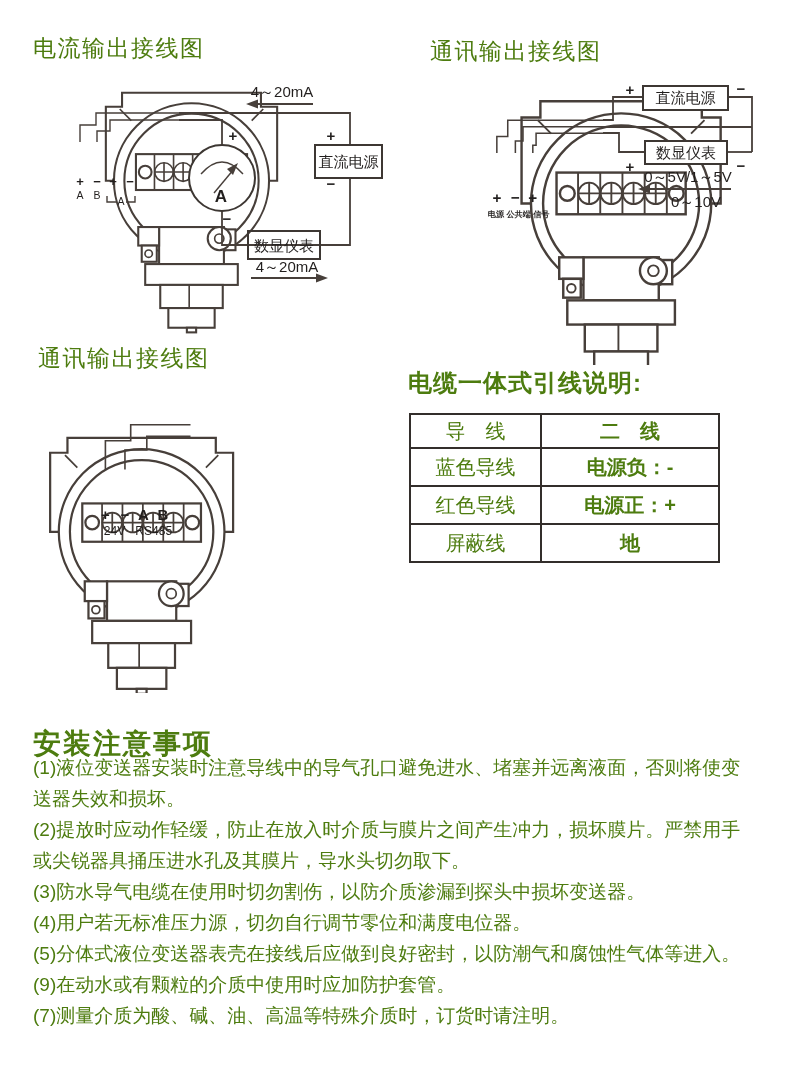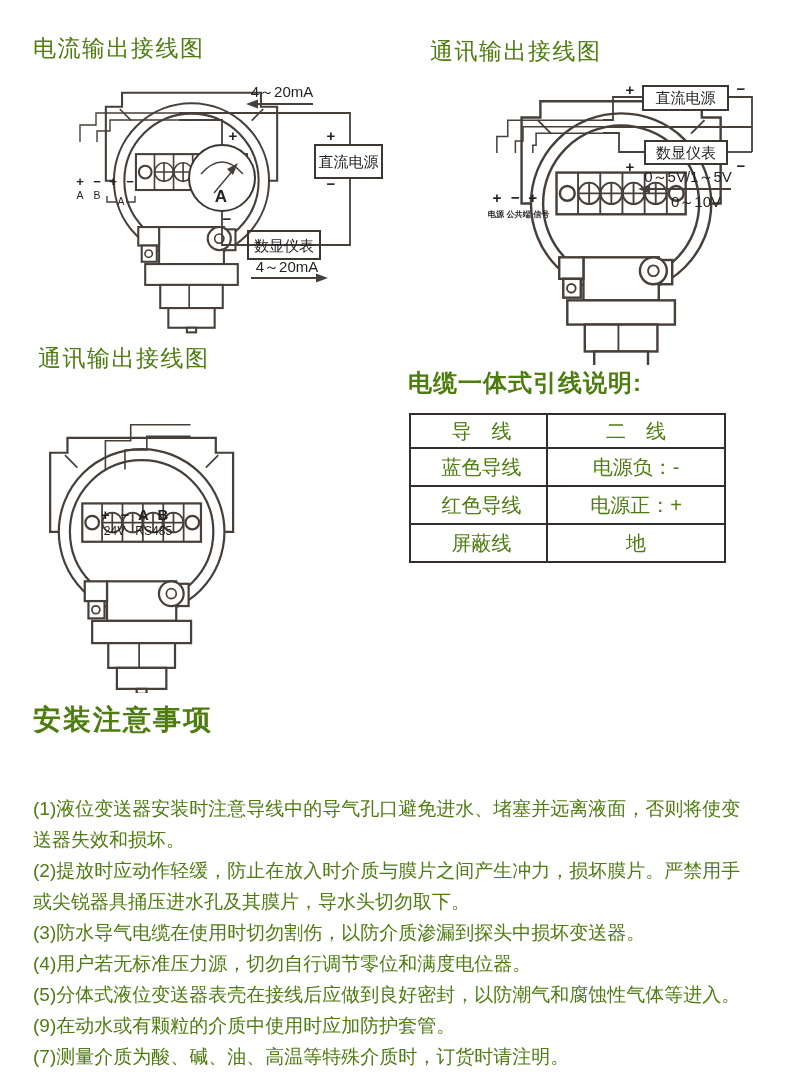--- a/index.html
+++ b/index.html
@@ -1,44 +1,44 @@
 <!DOCTYPE html>
 <html><head>
 <meta charset="utf-8">
 <style>
   html,body{margin:0;padding:0;background:#fff;}
   .page{position:relative;width:790px;height:1072px;background:#ffffff;overflow:hidden;
         font-family:"Liberation Sans","DejaVu Sans",sans-serif;color:#4d7c0f;}
   .abs{position:absolute;}
   .dtitle{font-size:23px;letter-spacing:1.5px;white-space:nowrap;}
   .stitle{font-size:24px;font-weight:bold;letter-spacing:1px;white-space:nowrap;}
-  .ntitle{font-size:28px;font-weight:bold;letter-spacing:2px;white-space:nowrap;}
-  .notes{width:722px;font-size:19px;line-height:31px;margin-top:41px;}
+  .ntitle{font-size:28px;font-weight:bold;letter-spacing:2px;white-space:nowrap;margin-top:24px;}
+  .notes{width:722px;font-size:19px;line-height:31px;}
   .notes p{margin:0;}
   
   svg text{font-family:"Liberation Sans","DejaVu Sans",sans-serif;fill:#221f1e;}
   .ln{fill:none;stroke:#473f3a;stroke-width:1.8;}
   .ln2{fill:none;stroke:#473f3a;stroke-width:1.4;}
   .sw{fill:#ffffff;stroke:#473f3a;stroke-width:1.8;}
   .bx{fill:#ffffff;stroke:#3d3733;stroke-width:2;}
   .bxn{fill:none;stroke:#3d3733;stroke-width:2;}
   .head{fill:#473f3a;stroke:none;}
   .tl{font-size:13px;text-anchor:middle;font-weight:bold;}
   .tlb{font-size:14px;text-anchor:middle;font-weight:bold;}
   .tl2{font-size:10.5px;text-anchor:middle;}
   .cap7{font-size:7.5px;text-anchor:middle;font-weight:bold;}
   .cl{font-size:15px;text-anchor:middle;}
   .pm{font-size:15px;text-anchor:middle;font-weight:bold;}
   .am{font-size:17px;text-anchor:middle;font-weight:bold;}
   
   .ctable{position:absolute;left:409px;top:413px;border-collapse:collapse;table-layout:fixed;}
   .ctable td{border:2px solid #332e2b;text-align:center;vertical-align:middle;
              font-size:20px;padding:0;}
-  .ctable .c1{width:129px;padding-left:6px;}
-  .ctable .c2{width:176px;}
+  .ctable .c1{width:129px;}
+  .ctable .c2{width:176px;font-weight:bold;}
   .ctable tr{height:38px;}
   .ctable tr.hd{height:34px;}
 </style>
 </head>
 <body>
 
 <div class="page">
 
   <div class="abs dtitle" style="left:33px;top:33px">电流输出接线图</div>
   <div class="abs dtitle" style="left:430px;top:36px">通讯输出接线图</div>

